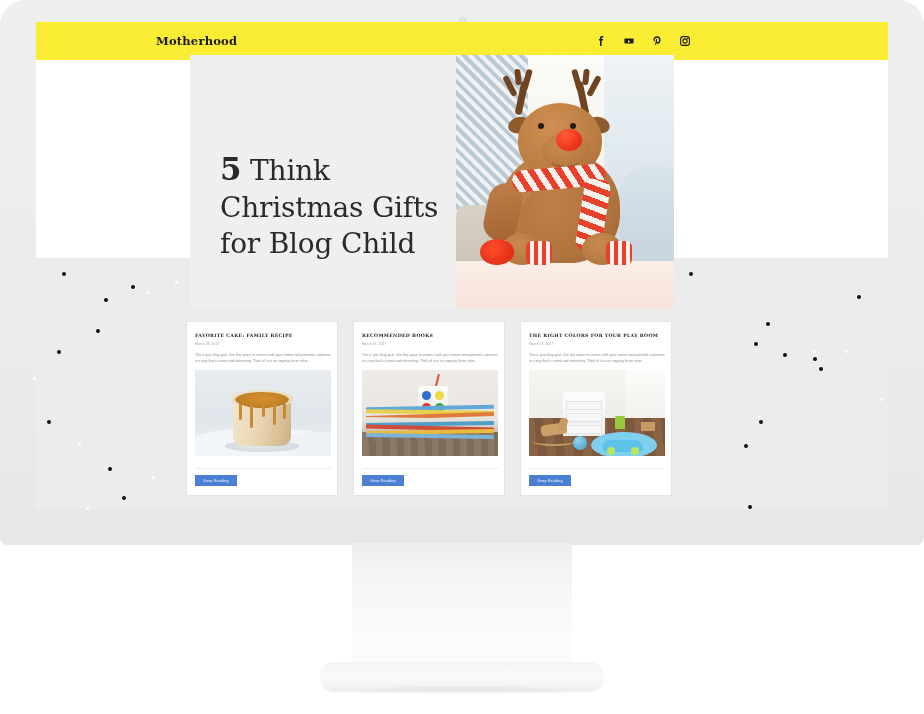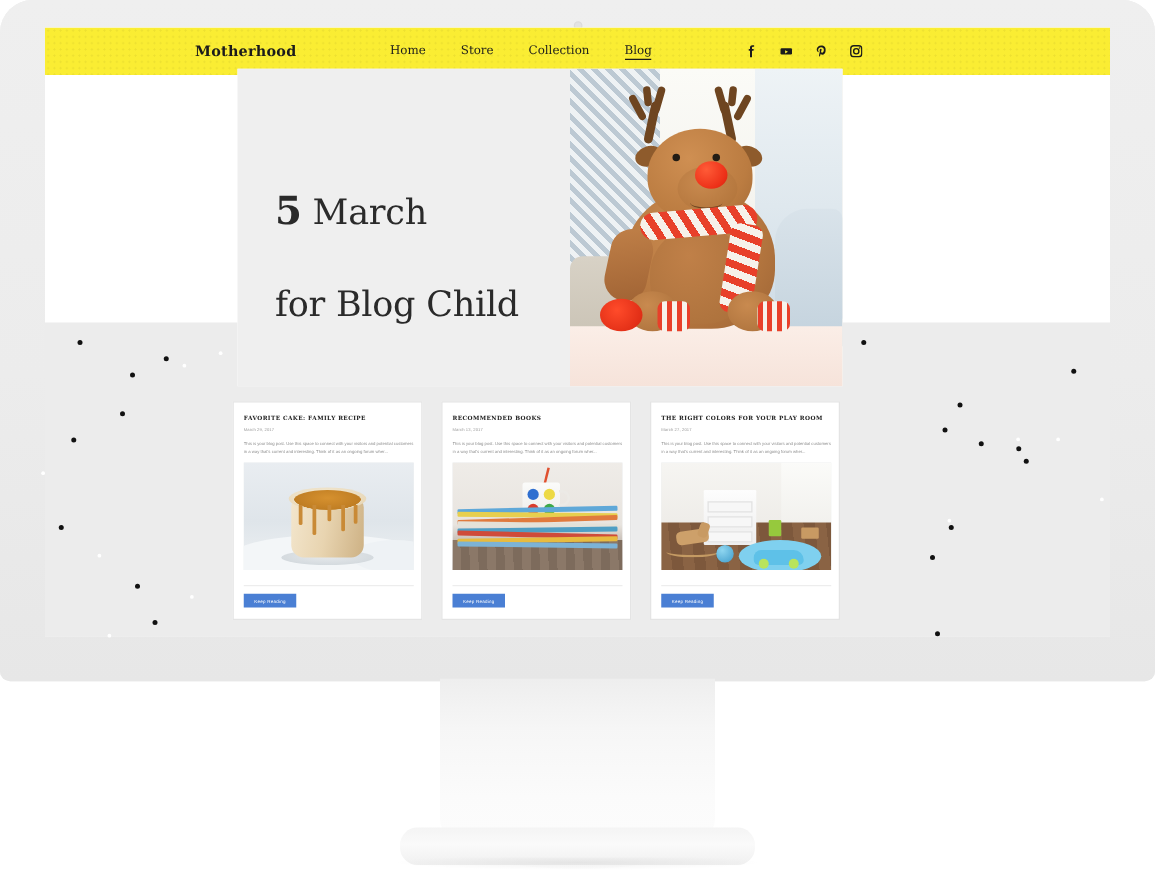--- a/index.html
+++ b/index.html
@@ -452,26 +452,20 @@
     <div class="bezel-shade"></div>
     <div class="camera"></div>
 
     <div id="screen">
 
       <div id="site-bg-grey"></div>
 
       <div id="navbar">
         <div id="brand">Motherhood</div>
 
-        <div id="navlinks">
-          <div class="navlink">Home</div>
-          <div class="navlink">Store</div>
-          <div class="navlink">Collection</div>
-          <div class="navlink active">Blog</div>
-        </div>
 
         <div id="social">
           <a class="soc">
             <svg width="10" height="10" viewBox="0 0 10 10">
                 <path d="M6.2 1.4h1.1V.1h-1.5C4.5.1 4 .9 4 2v1.1H3v1.4h1V10h1.6V4.5h1.2l.2-1.4H5.6V2c0-.4.2-.6.6-.6z" fill="#1b1b1b"></path>
               </svg>
           </a>
           <a class="soc">
             <svg width="10" height="10" viewBox="0 0 10 10">
                 <rect x="0.4" y="2.6" width="9.2" height="5" rx="1" fill="#1b1b1b"></rect>
@@ -490,22 +484,22 @@
                 <circle cx="7.6" cy="2.4" r="0.6" fill="#1b1b1b"></circle>
               </svg>
           </a>
         </div>
       </div>
 
       <div id="hero">
         <div id="hero-inner">
           <div id="hero-text">
             <div id="hero-title">
-              <span class="big">5</span><span> March</span><br>
-              <br>
+              <span class="big">5</span><span> Think</span><br>
+              <span>Christmas Gifts</span><br>
               <span>for Blog Child</span>
             </div>
           </div>
 
           <div id="hero-img">
             <div class="rd-wall"></div>
             <div class="rd-window"></div>
             <div class="rd-curtain"></div>
             <div class="rd-chairL"></div>
             <div class="rd-chairR"></div>

